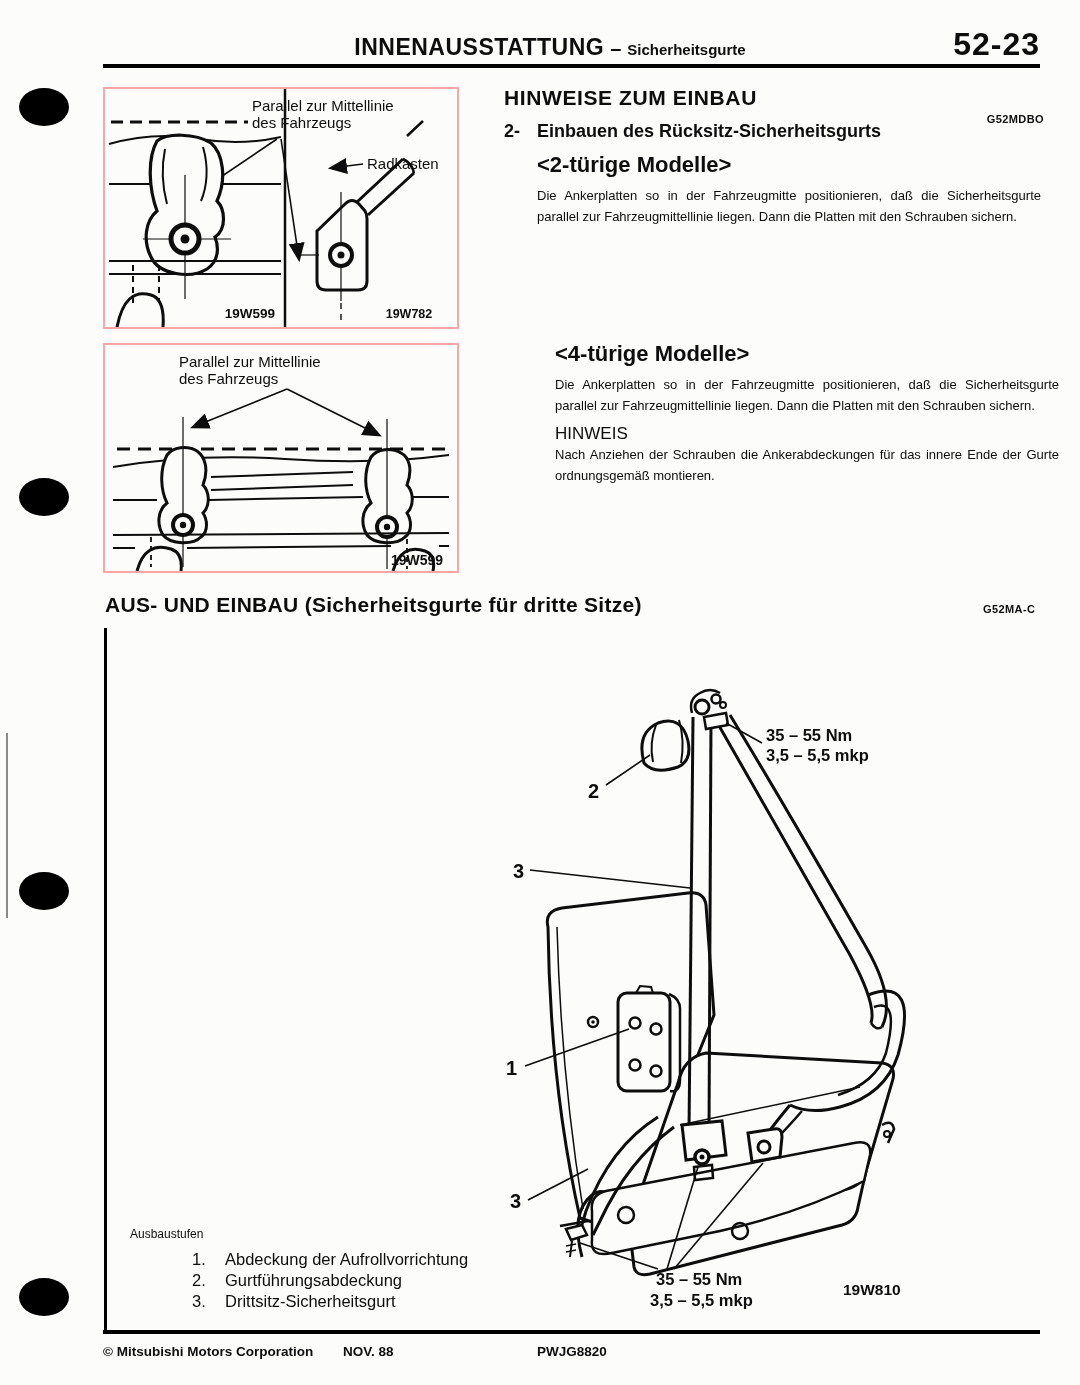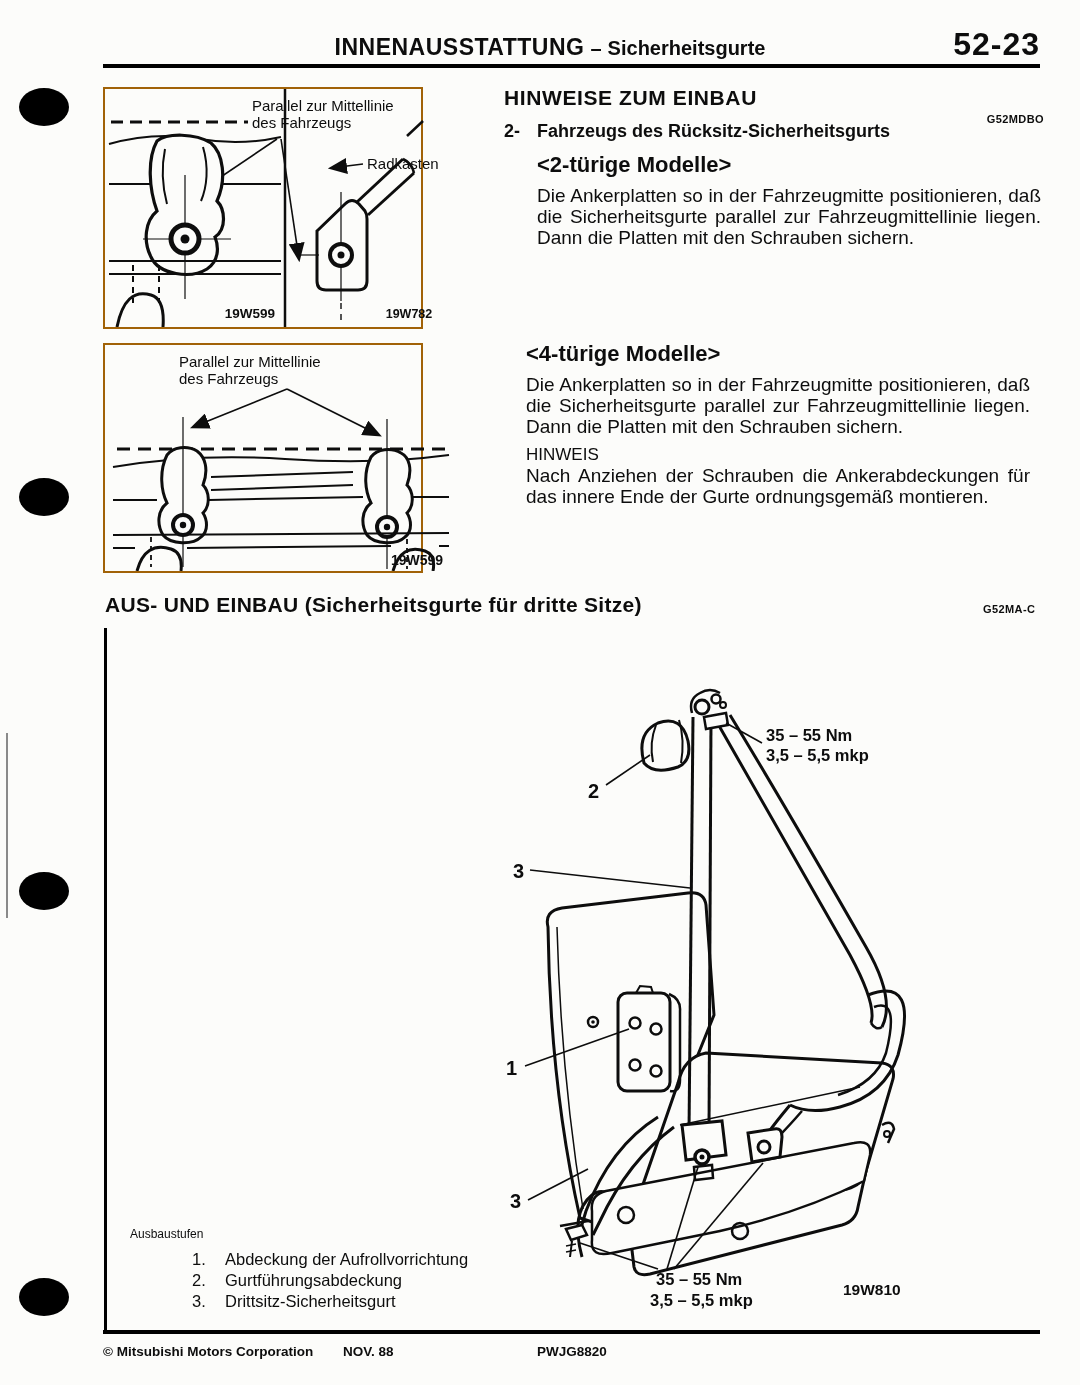--- a/index.html
+++ b/index.html
@@ -12,34 +12,34 @@
     overflow:hidden;
   }
   .abs{position:absolute;}
   
   .hole{position:absolute;left:19px;width:50px;height:38px;background:#000;border-radius:50%;}
   .scan-line{position:absolute;left:6px;top:733px;width:2px;height:185px;background:#8a8a8a;}
   
   .hdr-title{left:180px;top:34px;width:740px;text-align:center;white-space:nowrap;}
   .hdr-main{font-weight:bold;font-size:23px;letter-spacing:.5px;}
   .hdr-dash{font-weight:bold;font-size:20px;padding:0 6px;}
-  .hdr-sub{font-weight:bold;font-size:20px;text-align:center;}
+  .hdr-sub{font-weight:bold;font-size:15px;text-align:center;}
   .hdr-page{left:940px;top:26px;width:100px;text-align:right;font-weight:bold;font-size:32px;letter-spacing:1px;}
   .rule{position:absolute;background:#000;}
   
-  .figbox{position:absolute;left:103px;width:320px;border:2px solid #a16207;background:#fcfcfa;box-sizing:border-box;}
+  .figbox{position:absolute;left:103px;width:356px;border:2px solid #fca5a5;background:#fcfcfa;box-sizing:border-box;}
   
   .h1row{position:relative;}
   .h1{font-weight:bold;font-size:21px;letter-spacing:.6px;}
   .code{font-weight:bold;font-size:11px;letter-spacing:.4px;}
   .steprow{margin-top:11px;display:flex;}
   .stepnum{font-weight:bold;font-size:18px;width:33px;flex:0 0 33px;}
   .steptitle{font-weight:bold;font-size:18px;}
   .subhead{font-weight:bold;font-size:22px;margin:10px 0 7px 33px;}
-  .body-par{margin-left:33px;width:504px;font-size:19px;line-height:21px;text-align:justify;}
+  .body-par{margin-left:33px;width:504px;font-size:13px;line-height:21px;text-align:justify;}
   .note-label{margin-left:33px;font-size:17px;margin-top:8px;}
   
   .sec2-title{left:105px;top:593px;font-weight:bold;font-size:21px;letter-spacing:.3px;white-space:nowrap;}
   .sec2-code{left:983px;top:603px;}
   
   .steps-block{left:130px;top:1227px;width:420px;}
   .steps-title{font-weight:normal;font-size:12px;margin-bottom:8px;}
   .steps-list{margin-left:62px;font-size:16.5px;line-height:21px;}
   .li-row{display:flex;}
   .li-num{flex:0 0 33px;}
@@ -150,27 +150,27 @@
   </svg>
 </div>
 
 <div class="abs" style="left:504px;top:86px;width:540px;">
   <div class="h1row">
     <span class="h1">HINWEISE ZUM EINBAU</span>
     <span class="code" style="position:absolute;right:0;top:7px;margin-top:20px;">G52MDBO</span>
   </div>
   <div class="steprow">
     <span class="stepnum">2-</span>
-    <span class="steptitle">Fahrzeugs des Rücksitz-Sicherheitsgurts</span>
+    <span class="steptitle">Einbauen des Rücksitz-Sicherheitsgurts</span>
   </div>
   <div class="subhead">&lt;2-türige Modelle&gt;</div>
   <div class="body-par">Die Ankerplatten so in der Fahrzeugmitte positionieren, daß die Sicherheitsgurte parallel zur Fahrzeugmittellinie liegen. Dann die Platten mit den Schrauben sichern.</div>
 </div>
 
-<div class="abs" style="left:493px;top:341px;width:540px;">
+<div class="abs" style="left:522px;top:341px;width:540px;">
   <div class="subhead" style="margin-top:0;">&lt;4-türige Modelle&gt;</div>
   <div class="body-par">Die Ankerplatten so in der Fahrzeugmitte positionieren, daß die Sicherheitsgurte parallel zur Fahrzeugmittellinie liegen. Dann die Platten mit den Schrauben sichern.</div>
   <div class="note-label">HINWEIS</div>
   <div class="body-par">Nach Anziehen der Schrauben die Ankerabdeckungen für das innere Ende der Gurte ordnungsgemäß montieren.</div>
 </div>
 
 <div class="abs sec2-title">AUS- UND EINBAU (Sicherheitsgurte für dritte Sitze)</div>
 <div class="abs code sec2-code">G52MA-C</div>
 <div class="rule" style="left:104px;top:628px;width:3px;height:704px;"></div>
 

